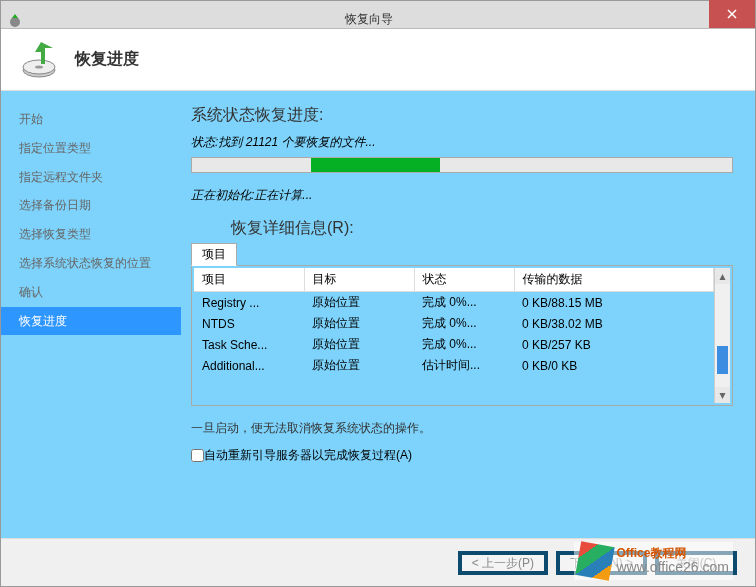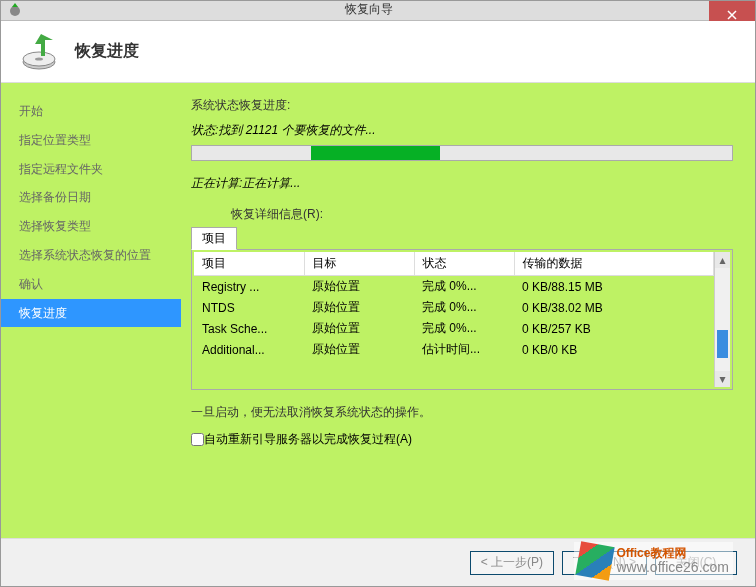--- a/index.html
+++ b/index.html
@@ -1,50 +1,50 @@
 <!DOCTYPE html>
 <html><head>
   <meta charset="utf-8">
   <style>
     * { box-sizing: border-box; margin: 0; padding: 0; }
     body { font-family: "Microsoft YaHei", "Segoe UI", sans-serif; font-size: 12px; background: #fff; width: 756px; height: 587px; overflow: hidden; }
     .window { border: 1px solid #999; width: 756px; height: 587px; display: flex; flex-direction: column; background: #f0f0f0; }
-    .titlebar { height: 20px; background: #ddd; display: flex; align-items: flex-start; border-bottom: 1px solid #bbb; }
+    .titlebar { height: 28px; background: #ddd; display: flex; align-items: flex-end; border-bottom: 1px solid #bbb; }
     .titlebar-icon { width: 16px; height: 16px; margin: 0 6px; }
     .titlebar-title { flex: 1; text-align: center; font-size: 12px; color: #333; }
     .titlebar-close { width: 46px; height: 28px; background: #c75050; color: #fff; display: flex; align-items: center; justify-content: center; font-size: 14px; cursor: pointer; }
     .header { height: 62px; background: #fff; display: flex; align-items: center; padding: 0 18px; border-bottom: 1px solid #ddd; }
     .header-icon { width: 40px; height: 40px; margin-right: 16px; }
     .header-title { font-size: 16px; font-weight: bold; color: #333; }
-    .body { flex: 1; display: flex; background: #bef264; }
+    .body { flex: 1; display: flex; background: #7dd3fc; }
     .sidebar { width: 180px; padding: 14px 0; }
     .sidebar-item { padding: 6px 18px; color: #666; font-size: 12px; cursor: default; line-height: 1.4; }
     .sidebar-item.active { background: #2e96ff; color: #fff; }
     .main { flex: 1; padding: 14px 22px 10px 10px; display: flex; flex-direction: column; }
-    .line { font-size: 12px; color: #333; margin-bottom: 8px; }
+    .line { font-size: 16px; color: #333; margin-bottom: 8px; }
     .status-line { display: flex; margin-bottom: 6px; font-style: italic; }
     .progress-outer { height: 16px; border: 1px solid #aaa; background: #e8e8e8; margin-bottom: 14px; position: relative; }
     .progress-inner { position: absolute; top: 0; bottom: 0; background: #06b025; }
     .label-r { margin-bottom: 4px; margin-left: 40px; }
     .tab-strip { display: flex; border-bottom: 1px solid #aaa; }
     .tab { border: 1px solid #aaa; border-bottom: 1px solid #fff; background: #fff; padding: 2px 10px; margin-bottom: -1px; font-size: 12px; }
     .table-wrap { border: 1px solid #aaa; border-top: none; padding: 2px; margin-bottom: 14px; height: 140px; display: flex; }
     .table-scroll { flex: 1; overflow: hidden; }
     .scrollbar { width: 16px; background: #f0f0f0; border-left: 1px solid #ccc; display: flex; flex-direction: column; }
     .sb-btn { height: 16px; display:flex; align-items:center; justify-content:center; color:#666; background:#e8e8e8; }
     .sb-track { flex: 1; position: relative; }
     .sb-thumb { position: absolute; left: 2px; right: 2px; background: #3a8de0; }
     table { width: 100%; border-collapse: collapse; font-size: 12px; }
     th { text-align: left; font-weight: normal; padding: 3px 8px; border-right: 1px solid #ddd; background: #fff; border-bottom: 1px solid #ddd; }
     td { padding: 2px 8px; white-space: nowrap; }
     .notice { font-size: 12px; color: #333; margin-bottom: 10px; }
     .checkbox-row { display: flex; align-items: center; font-size: 12px; }
     .checkbox-row input { width: 13px; height: 13px; }
     .footer { height: 48px; border-top: 1px solid #ddd; background: #f0f0f0; display: flex; align-items: center; justify-content: flex-end; padding: 0 18px; gap: 8px; position: relative; }
-    .btn { min-width: 82px; height: 24px; border: 1px solid #0c4a6e; background: #f4f4f4; color: #888; font-size: 12px; padding: 0 10px; cursor: default; }
+    .btn { min-width: 82px; height: 24px; border: 4px solid #0c4a6e; background: #f4f4f4; color: #888; font-size: 12px; padding: 0 10px; cursor: default; }
     .watermark-box { position: absolute; right: 22px; top: 3px; display: flex; align-items: center; gap: 4px; background: rgba(255,255,255,0.5); padding: 2px 4px; }
     .wm-icon { width: 34px; height: 34px; background: linear-gradient(135deg,#e74c3c 0 25%,#27ae60 25% 50%,#2980b9 50% 75%,#f39c12 75%); transform: rotate(10deg); }
     .wm-text { font-size: 12px; line-height: 1.1; }
     .wm-text .t1 { color: #d35400; font-weight: bold; }
     .wm-text .t2 { color: #888; font-size: 14px; }
   </style>
 </head>
 <body>
 
 <div class="window">
@@ -87,21 +87,21 @@
     <div class="main">
       <div class="line">系统状态恢复进度:</div>
       <div class="status-line">
         <span>状态:</span>
         <span>找到 21121 个要恢复的文件...</span>
       </div>
       <div class="progress-outer">
         <div class="progress-inner" id="pbar" style="left: 22%; width: 24%;"></div>
       </div>
       <div class="status-line">
-        <span>正在计算:</span>
+        <span>正在初始化:</span>
         <span>正在计算...</span>
       </div>
       <div style="height:8px"></div>
       <div class="line label-r">恢复详细信息(R):</div>
 
       <div class="tab-strip">
         <div class="tab">项目</div>
       </div>
       <div class="table-wrap">
         <div class="table-scroll">

